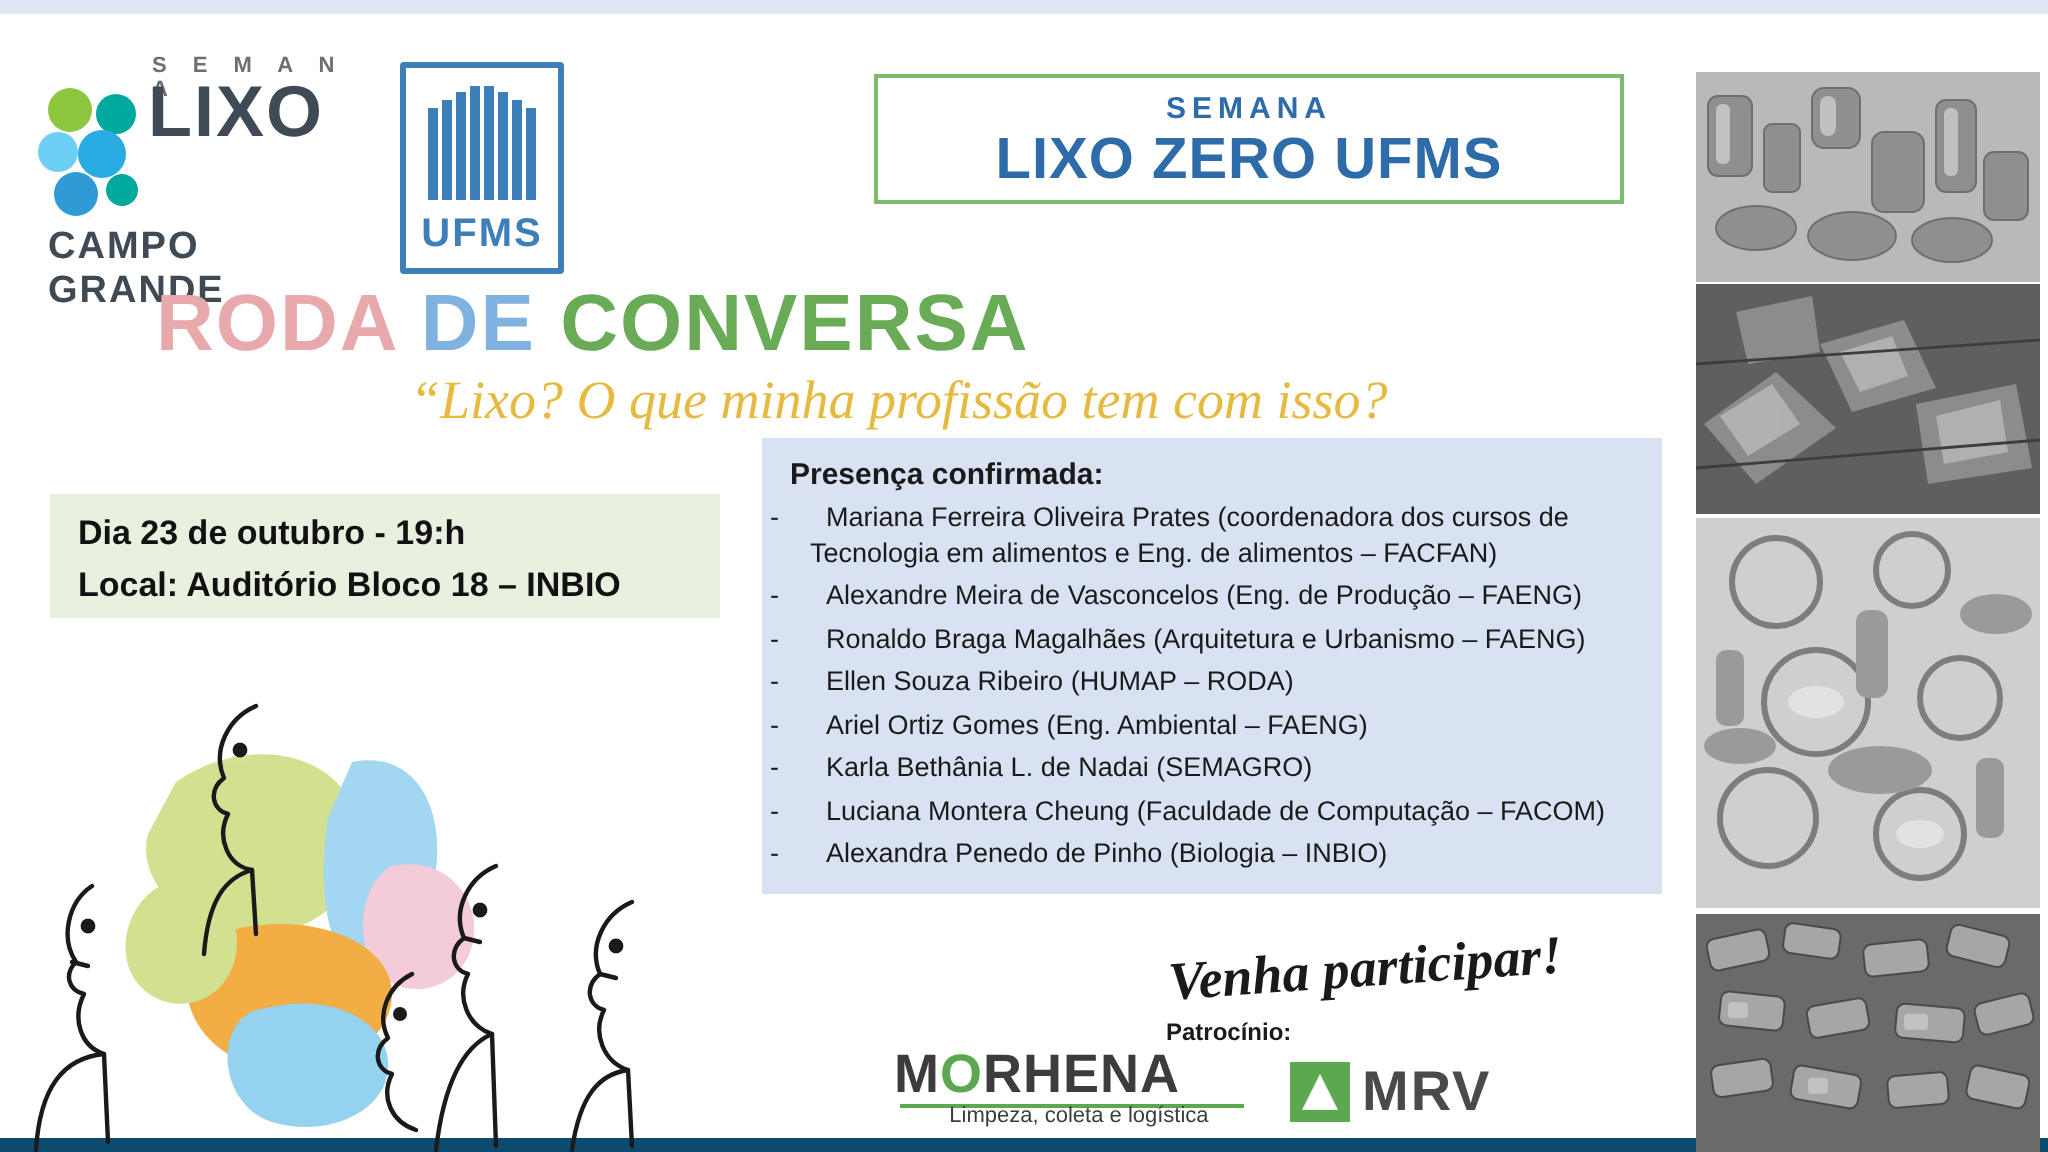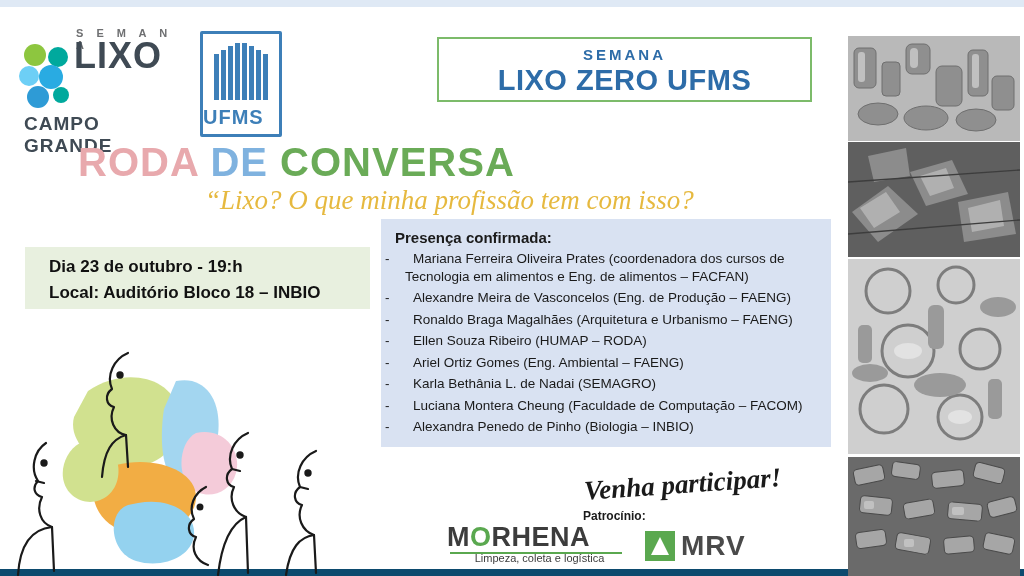--- a/index.html
+++ b/index.html
@@ -39,21 +39,21 @@
   .lz-blob{position:absolute;left:6px;top:18px;width:60px;height:66px;}
 
   
   .logo-ufms{
     position:absolute;left:200px;top:24px;width:82px;height:106px;
     border:3px solid #3d7fb8;border-radius:2px;box-sizing:border-box;
     background:#ffffff;
   }
   .ufms-bars{position:absolute;left:9px;top:6px;width:60px;height:62px;}
   .ufms-text{
-    position:absolute;left:0;right:0;bottom:5px;
+    position:absolute;left:0;right:0;bottom:5px;text-align:center;
     font-size:20px;font-weight:bold;color:#3d7fb8;letter-spacing:1px;
   }
 
   
   .title-box{
     position:absolute;left:437px;top:30px;width:375px;height:65px;
     border:2px solid #7cbb6a;box-sizing:border-box;background:#ffffff;
     text-align:center;
   }
   .tb-semana{
@@ -75,21 +75,20 @@
   .quote{
     position:absolute;left:205px;top:178px;width:640px;
     font-family:"Liberation Serif", serif;font-style:italic;
     font-size:27px;color:#e6b93f;white-space:nowrap;
   }
 
   
   .datebox{
     position:absolute;left:25px;top:240px;width:335px;height:62px;
     background:#e8f0df;
-    padding-left:10px;
   }
   .datebox div{
     font-size:17px;font-weight:bold;color:#111111;margin-left:14px;
   }
   .datebox .l1{padding-top:10px;}
   .datebox .l2{padding-top:6px;}
 
   
   .presence{
     position:absolute;left:381px;top:212px;width:450px;height:228px;

